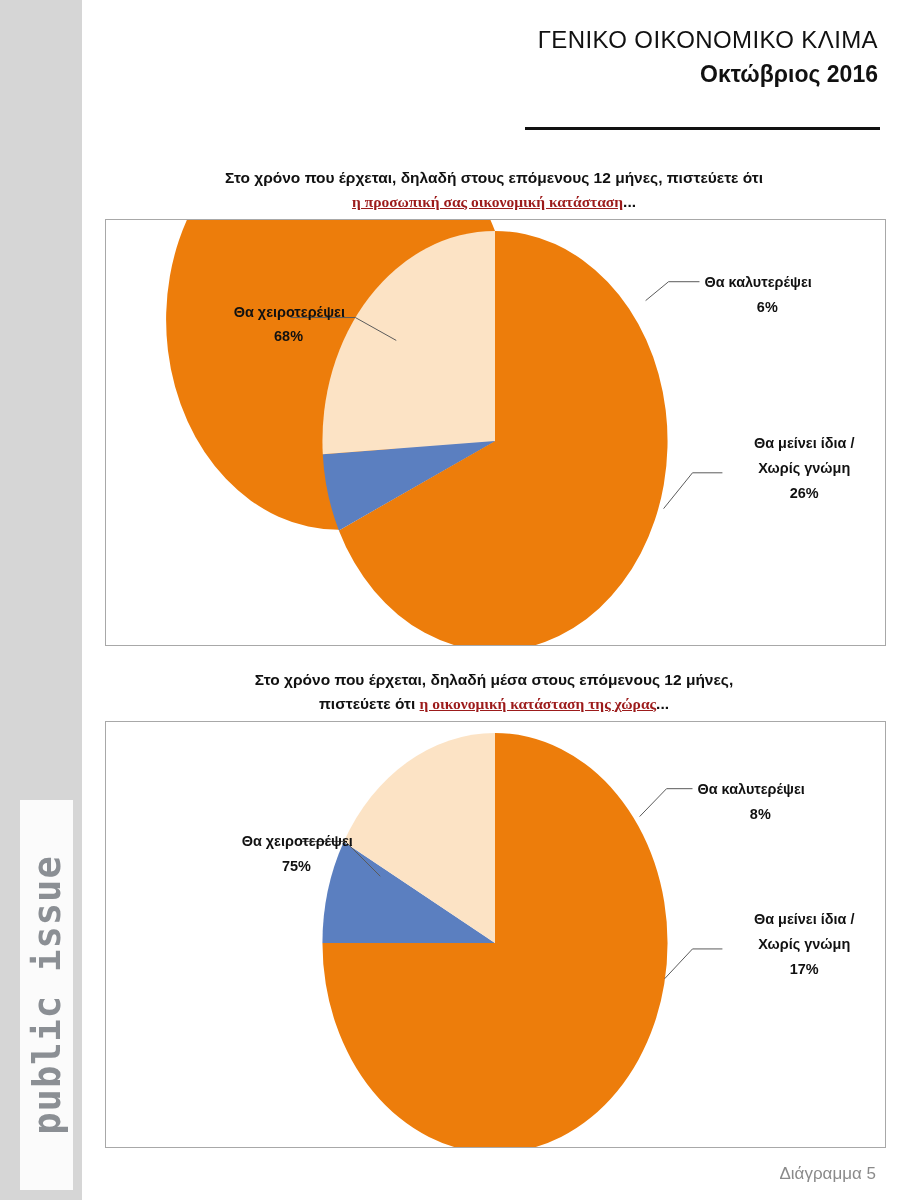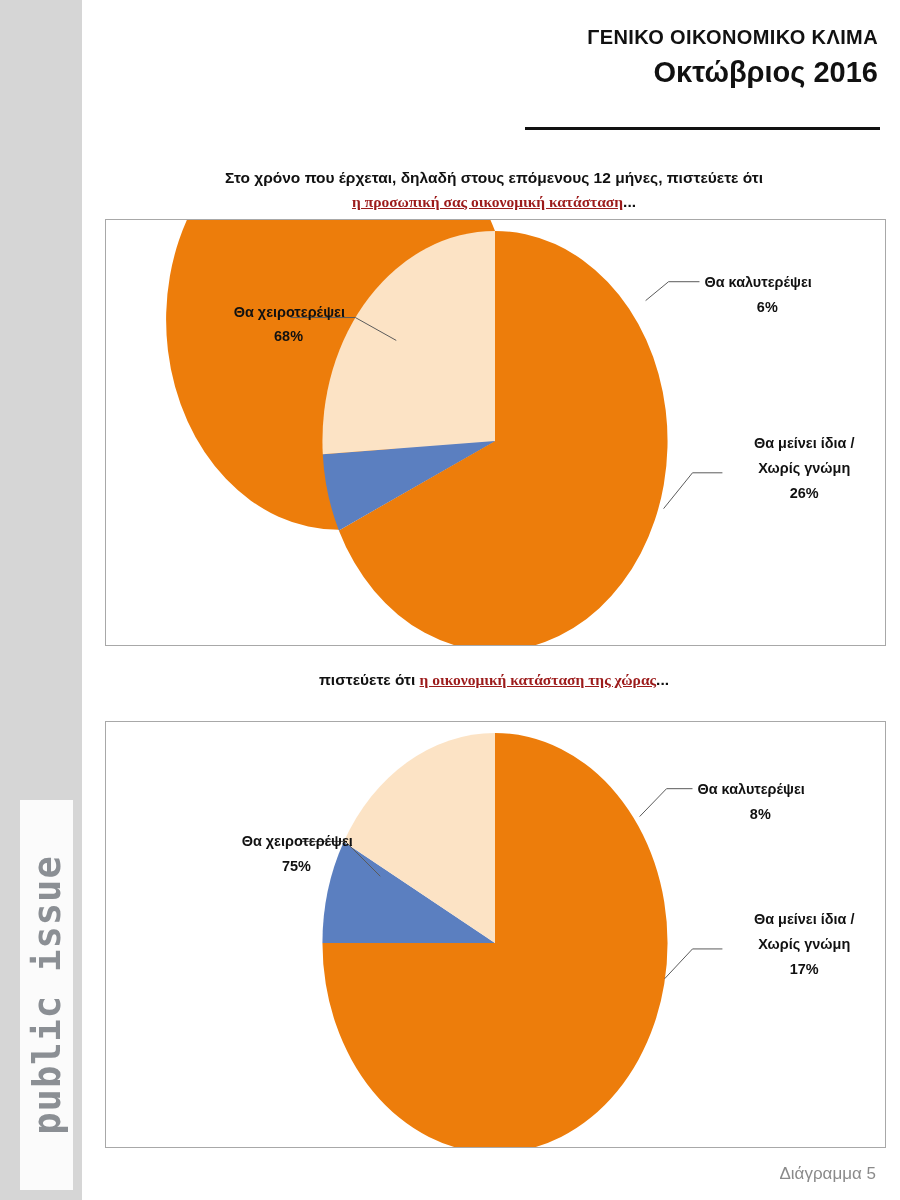--- a/index.html
+++ b/index.html
@@ -48,29 +48,29 @@
   }
 
   
   #header {
     position: absolute;
     right: 22px;
     top: 26px;
     text-align: right;
   }
   #main-title {
-    font-size: 20px;
-    font-weight: 700;
+    font-size: 24px;
+    font-weight: 400;
     letter-spacing: 0.4px;
     color: #111111;
     line-height: 1.15;
     margin-left: 28px;
   }
   #subtitle {
-    font-size: 29px;
+    font-size: 23px;
     font-weight: 700;
     color: #111111;
     margin-top: 7px;
     line-height: 1.15;
   }
   #header-rule {
     position: absolute;
     left: 525px;
     top: 127px;
     width: 355px;
@@ -187,20 +187,21 @@
     </g>
     <g>
       <text class="lbl" x="700" y="229" text-anchor="middle">Θα μείνει ίδια /</text>
       <text class="lbl" x="700" y="254" text-anchor="middle">Χωρίς γνώμη</text>
       <text class="lbl" x="700" y="279" text-anchor="middle">26%</text>
     </g>
   </svg>
 </div>
 
 <div class="question" id="question-2">
+  <div>Στο χρόνο που έρχεται, δηλαδή μέσα στους επόμενους 12 μήνες,</div>
   <div>
     <span>πιστεύετε ότι </span><span class="q-highlight">η οικονομική κατάσταση της χώρας</span><span class="q-ellipsis">...</span>
   </div>
 </div>
 
 <div class="chart-frame" id="chart-frame-2">
   <svg class="chart-svg" viewBox="0 0 781 427" preserveAspectRatio="none">
     <g>
         <path d="M390,222 L390.00,11.00 A173,211 0 1,1 217.00,222.00 Z" fill="#ED7D0B"></path>
         <path d="M390,222 L217.00,222.00 A173,211 0 0,1 238.40,120.35 Z" fill="#5B7FC0"></path>

